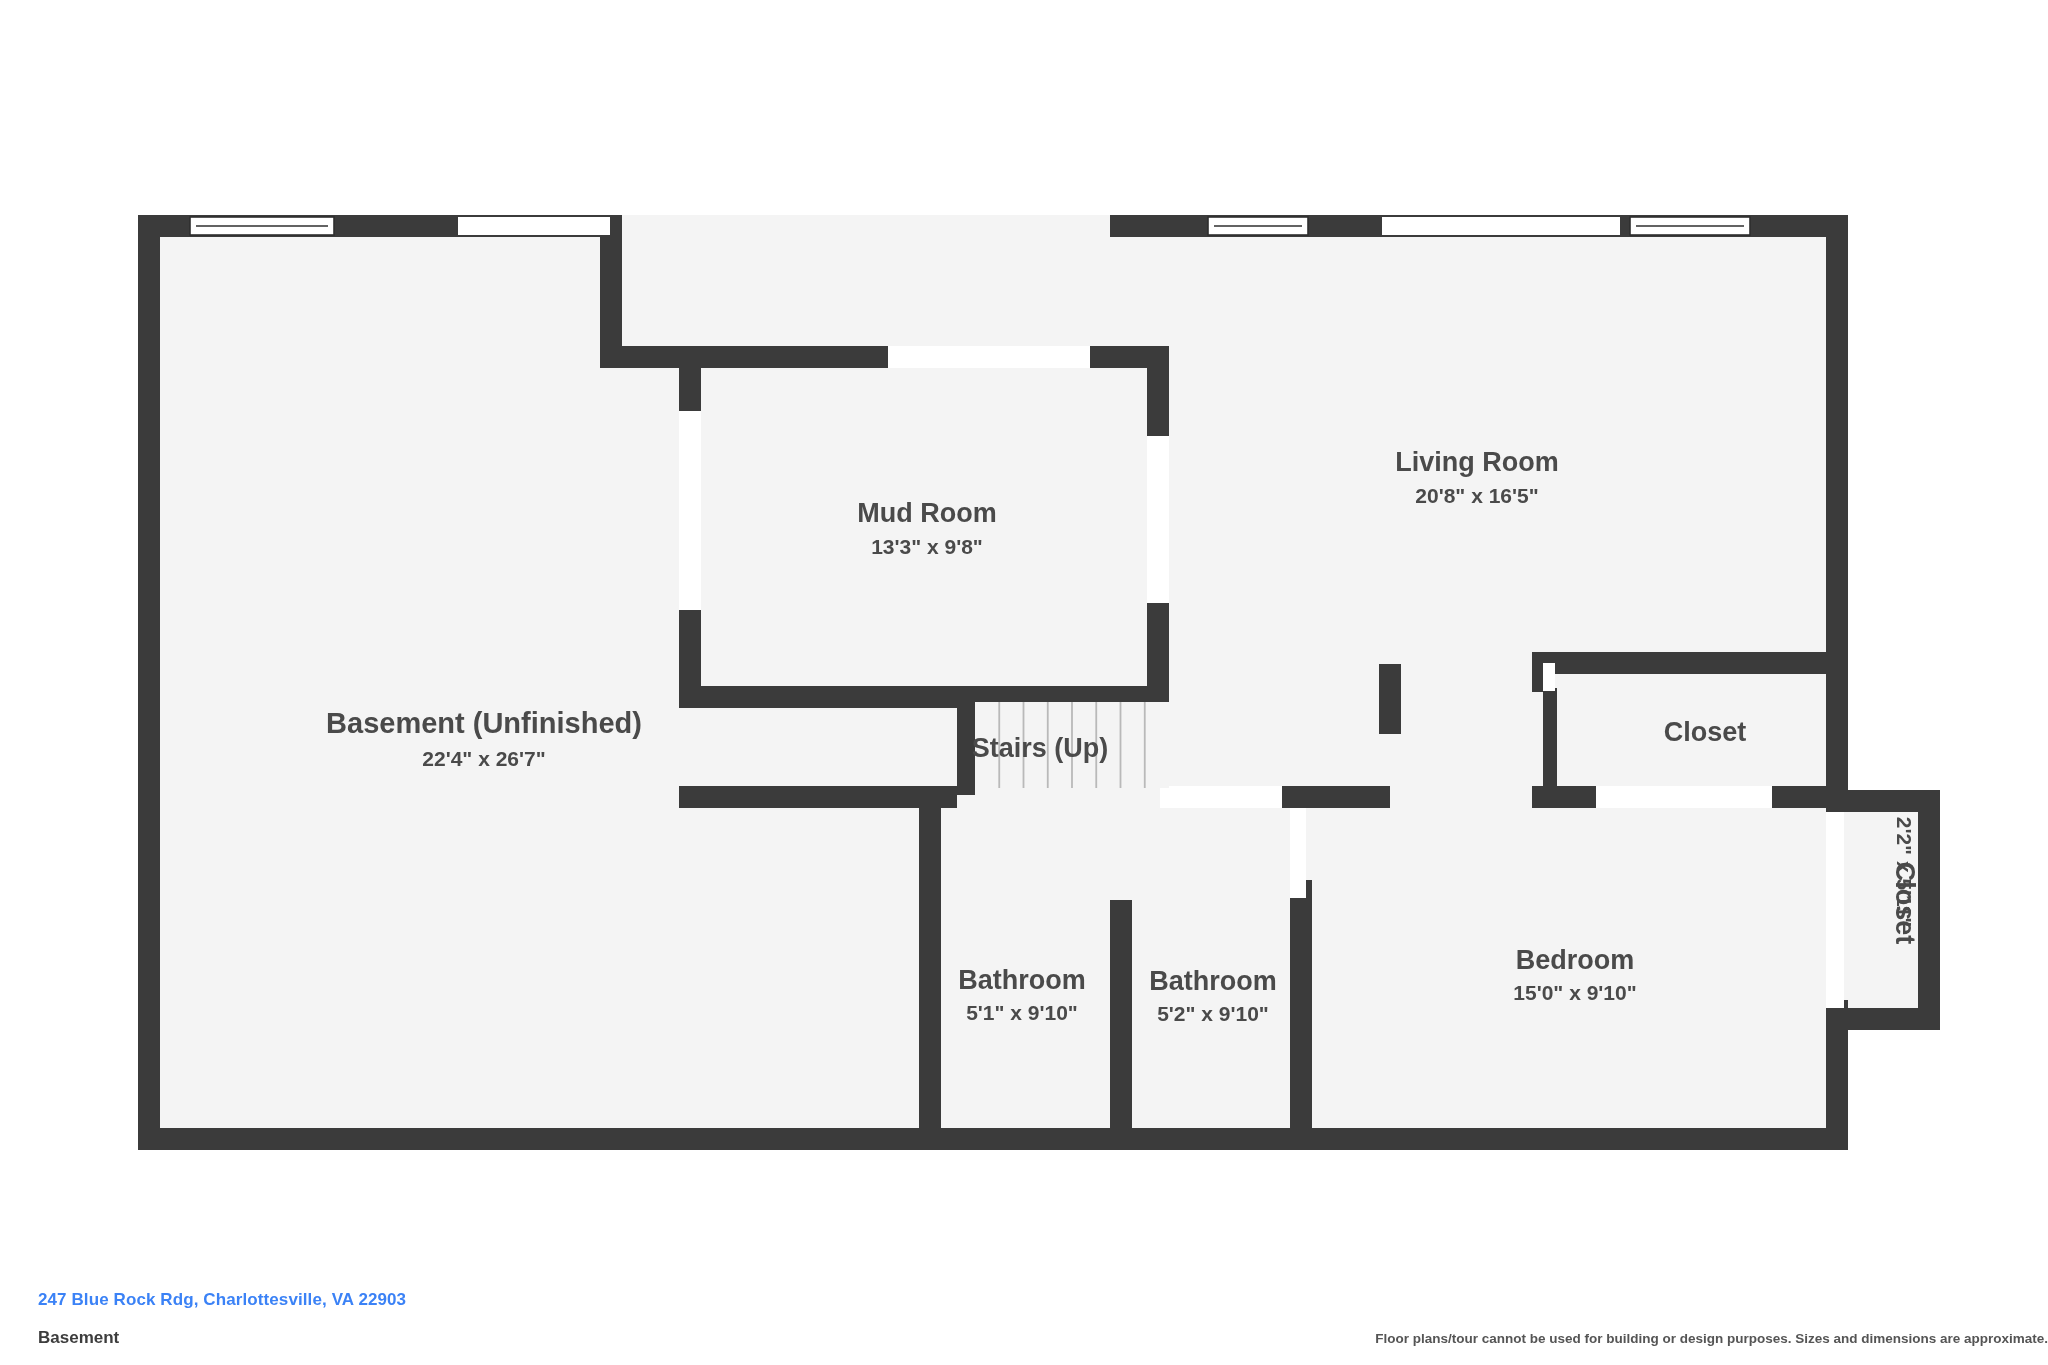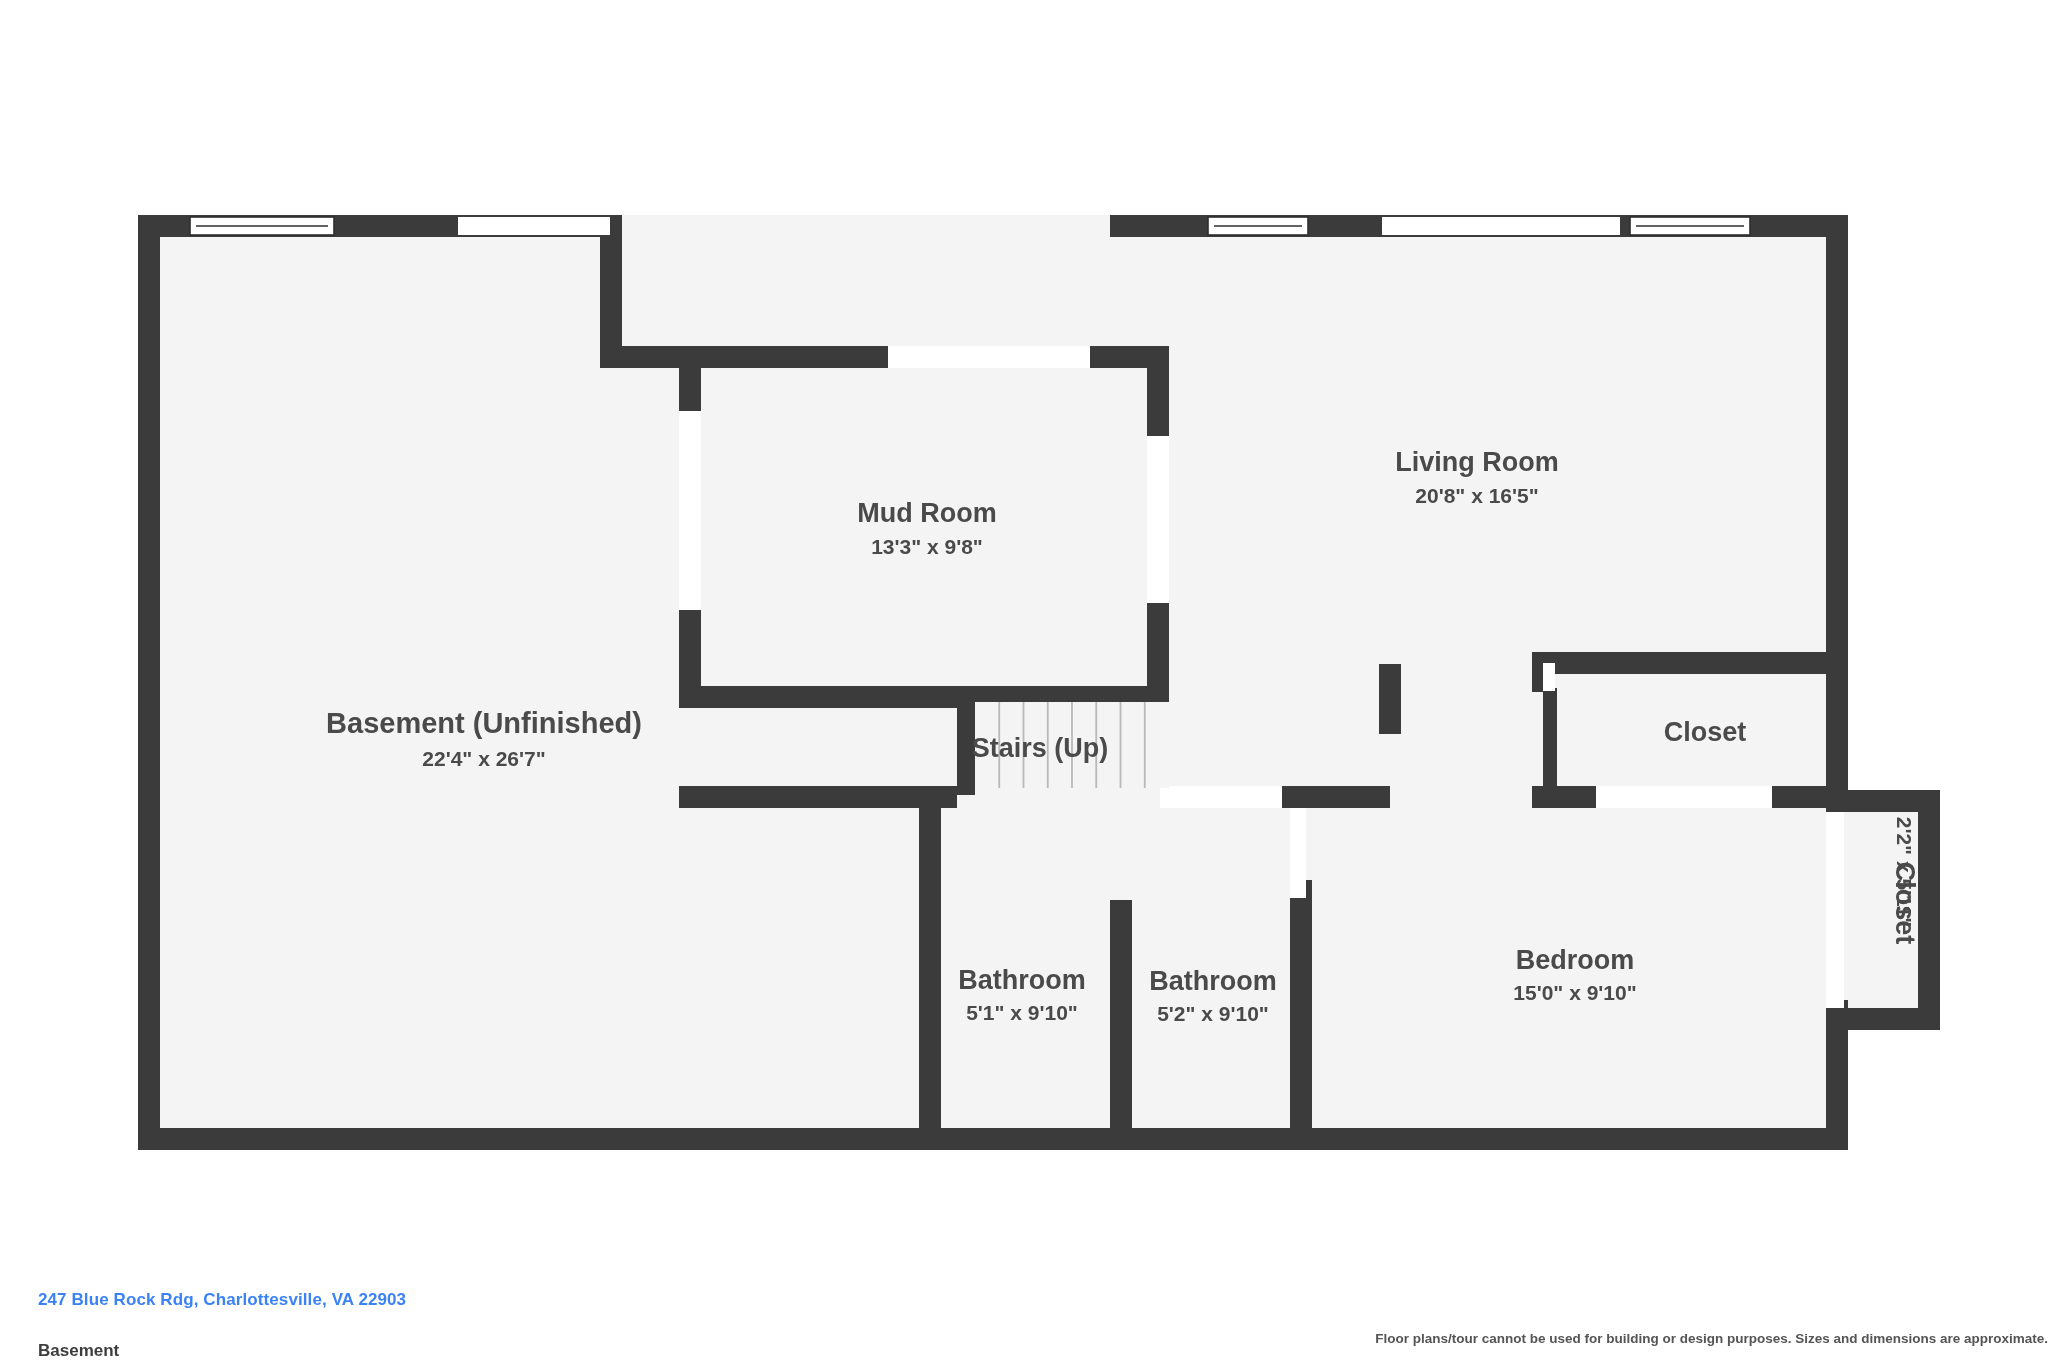--- a/index.html
+++ b/index.html
@@ -64,21 +64,21 @@
     top: 0px;
     font-size: 17px;
     font-weight: bold;
     color: #3b82f6;
     letter-spacing: 0.1px;
     white-space: nowrap;
   }
   .level-line {
     position: absolute;
     left: 38px;
-    top: 51px;
+    top: 38px;
     font-size: 17px;
     font-weight: bold;
     color: #3d3d3d;
     white-space: nowrap;
   }
   .disclaimer {
     position: absolute;
     left: 0;
     top: 41px;
     width: 2048px;

